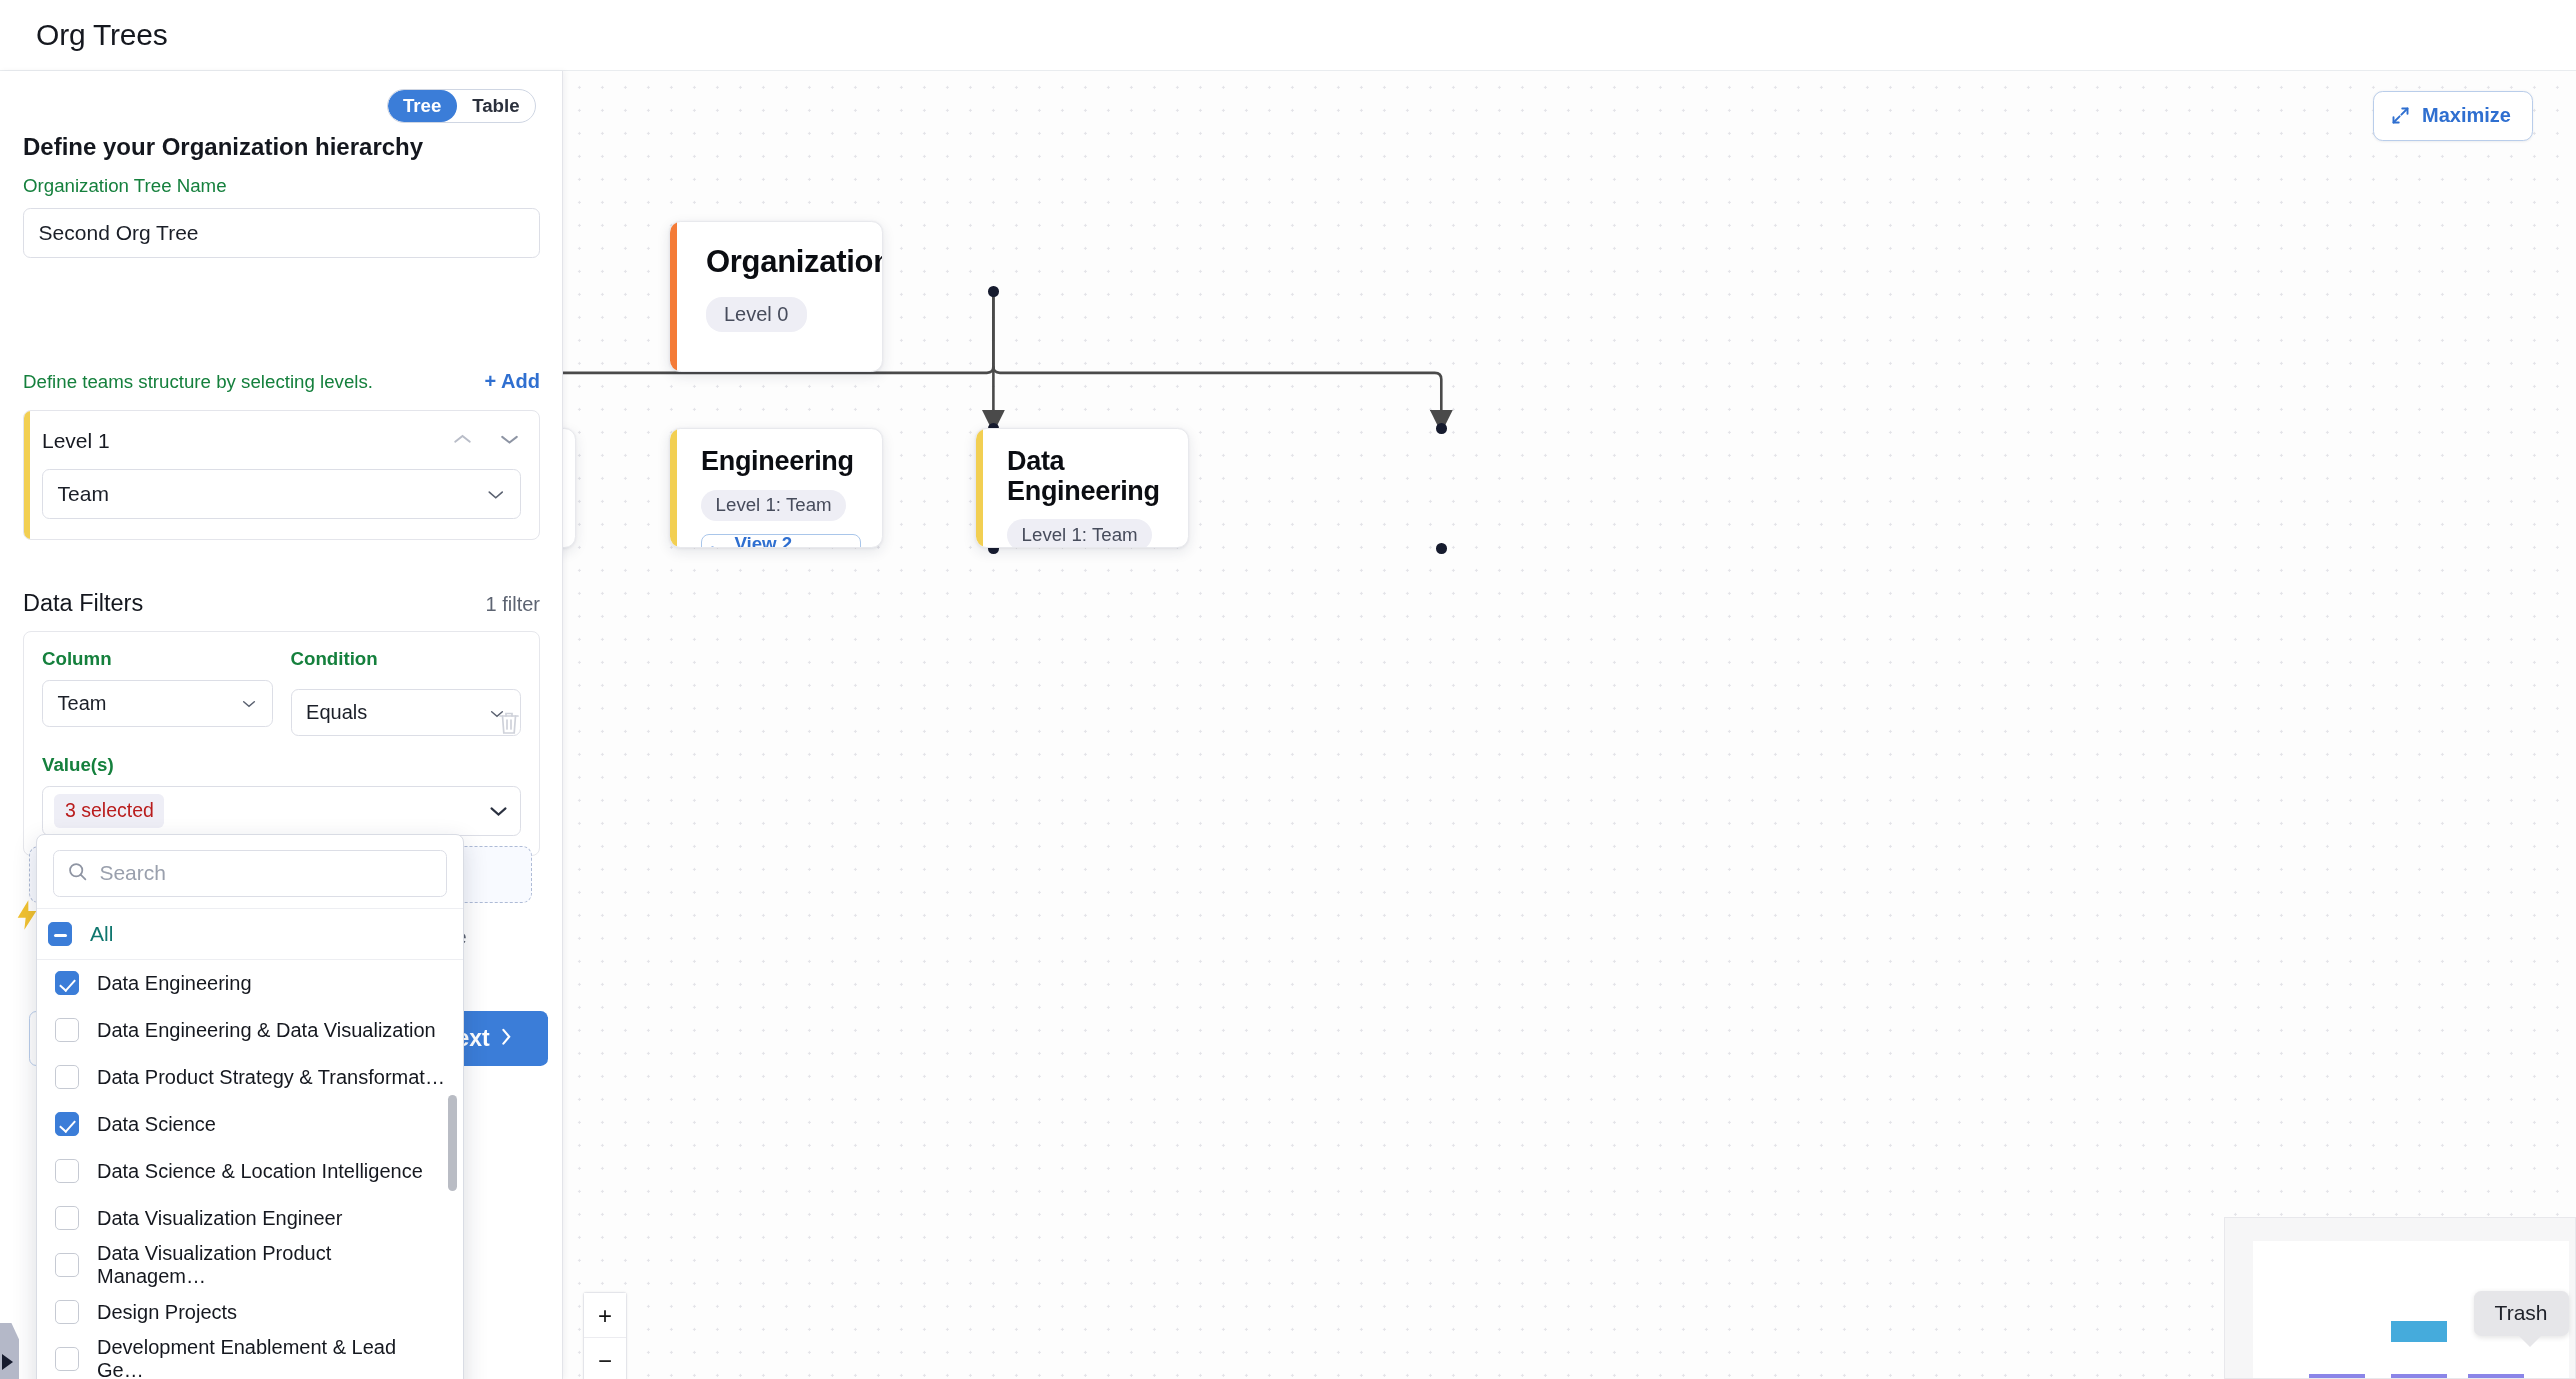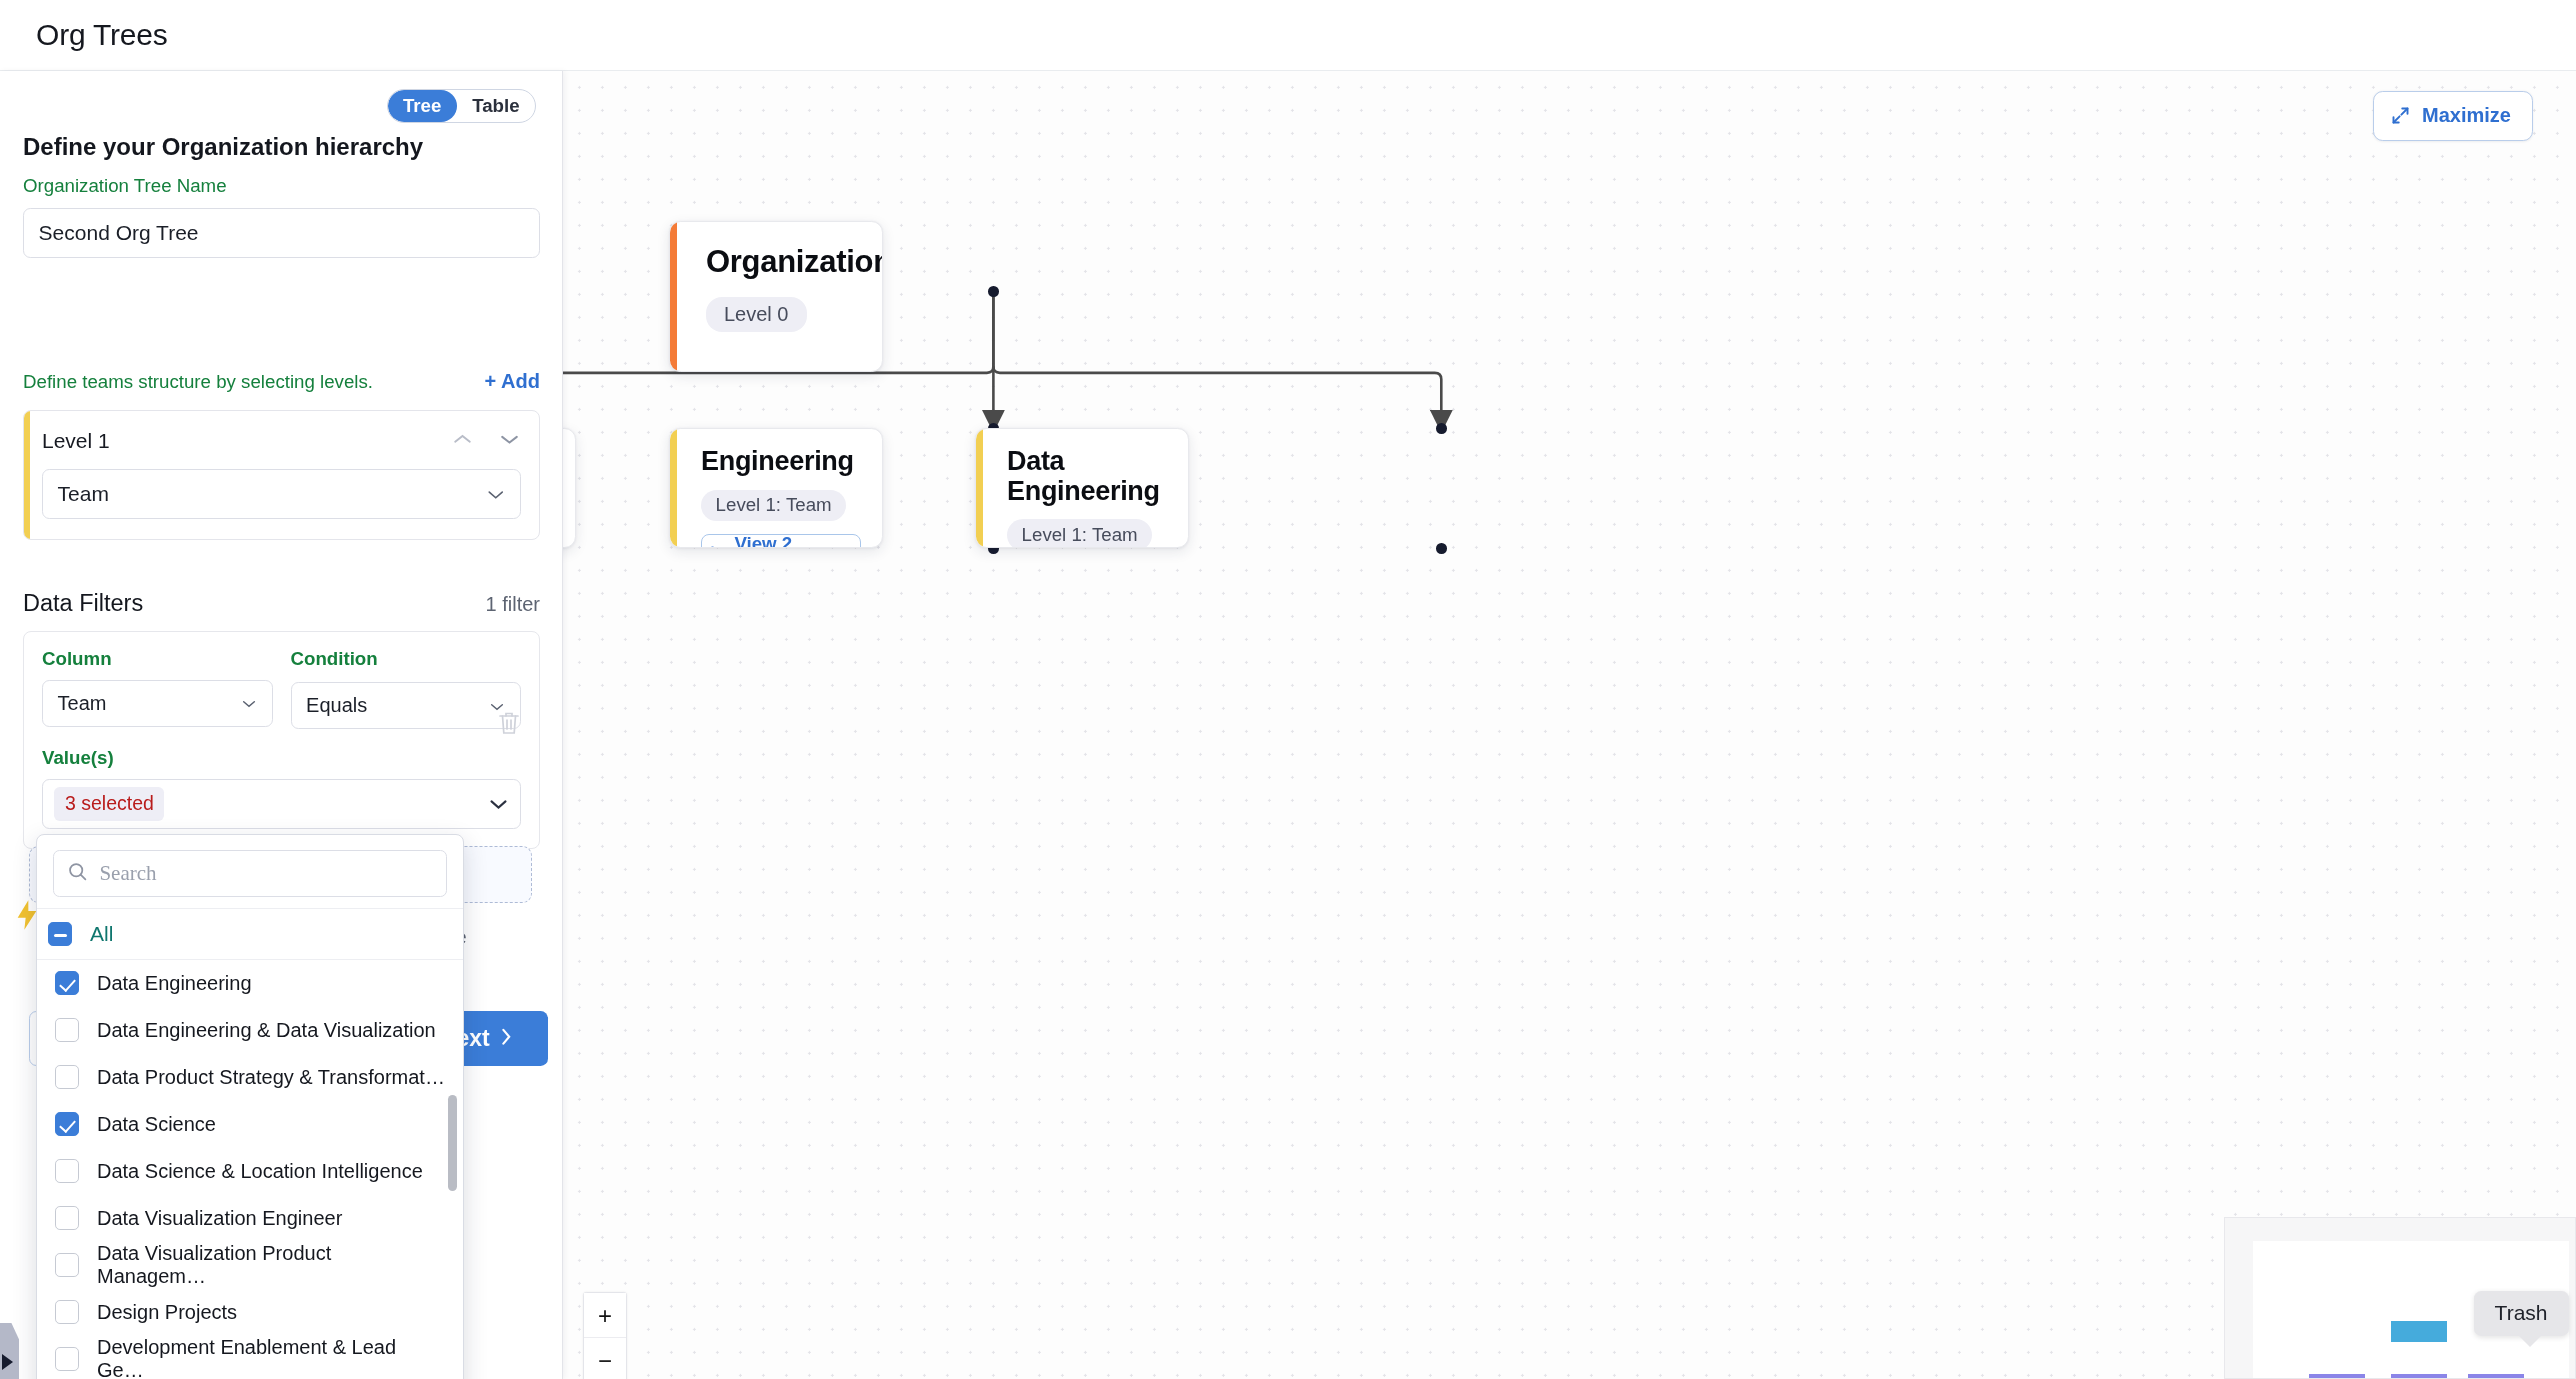--- a/index.html
+++ b/index.html
@@ -196,21 +196,21 @@
     background:#ffffff; border: 0.8px solid #d9dce4; border-radius: 8px;
     box-shadow: 0 8px 24px rgba(25,30,60,.16); z-index: 40; overflow:hidden;
   }
   .dd-search-wrap { padding: 14.6px 16px 11.4px 16px; border-bottom: 0.8px solid #edeef2; }
   .dd-search {
     height: 47px; border: 0.8px solid #dcdee6; border-radius: 6.5px;
     display:flex; align-items:center; gap: 11.4px; padding: 0 13px;
   }
   .dd-search input {
     border:none; outline:none; font-size: 21px; color:#0c4a6e;
-    font-family: Liberation Serif, serif; width: 100%;
+    font-family: Liberation Sans, sans-serif; width: 100%;
     background: transparent;
   }
   .dd-search input::placeholder { color:#9aa0ad; }
   .dd-all {
     display:flex; align-items:center; gap: 18px; padding: 13px 11px;
     border-bottom: 0.8px solid #edeef2; font-size: 21px; color:#0f766e;
   }
   .dd-list { position: relative; height: 443px; overflow: hidden; }
   .dd-item {
     display:flex; align-items:center; gap: 18px;
@@ -420,21 +420,21 @@
               <span>Team</span>
               <span class="caret">
                 <svg width="16" height="11.4" viewBox="0 0 24 16" fill="none" stroke="#5a6170" stroke-width="2.2" stroke-linecap="round">
                     <polyline points="4,5 12,12 20,5"></polyline>
                   </svg>
               </span>
             </div>
           </div>
           <div>
             <div class="lbl-sm" style="font-weight:bold">Condition</div>
-            <div class="field" style="margin-top:12px;height:47px;font-size:20px">
+            <div class="field" style="margin-top:19px;height:47px;font-size:20px">
               <span>Equals</span>
               <span class="caret">
                 <svg width="16" height="11.4" viewBox="0 0 24 16" fill="none" stroke="#5a6170" stroke-width="2.2" stroke-linecap="round">
                     <polyline points="4,5 12,12 20,5"></polyline>
                   </svg>
               </span>
             </div>
           </div>
         </div>
         <div class="trash-ico">

